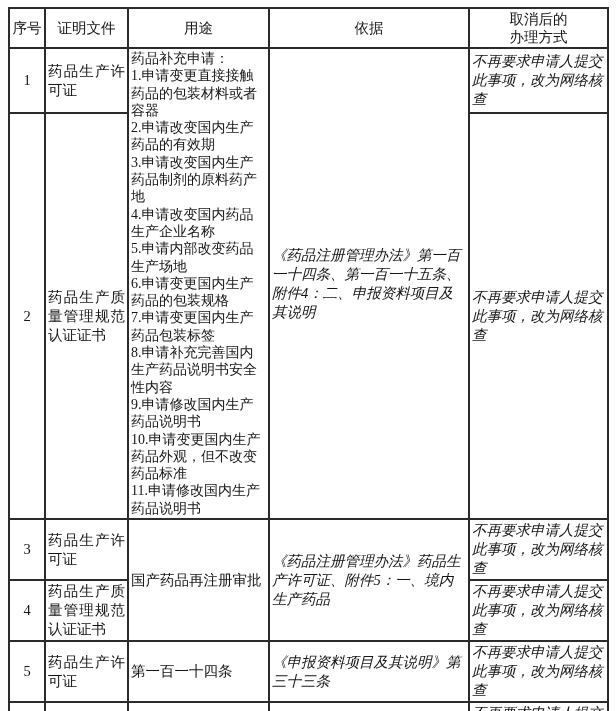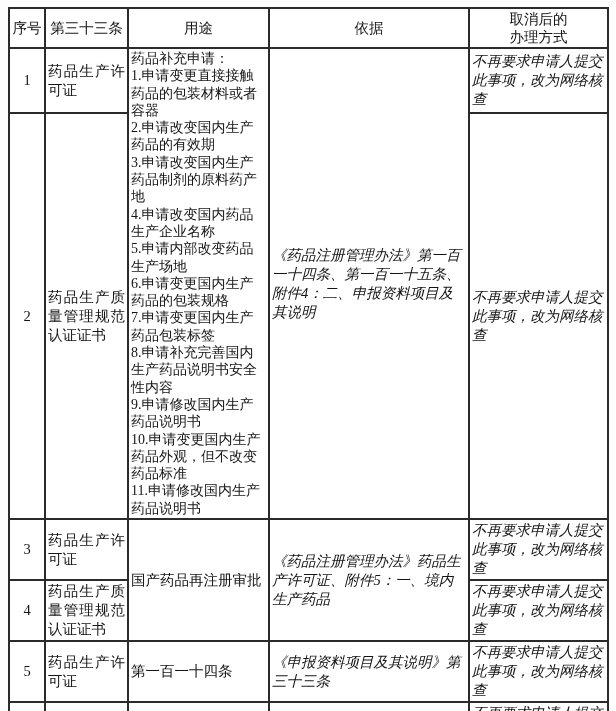--- a/index.html
+++ b/index.html
@@ -89,21 +89,21 @@
       <col style="width:36px">
       <col style="width:83px">
       <col style="width:141px">
       <col style="width:200px">
       <col style="width:139px">
     </colgroup>
 
     <tbody>
         <tr class="hrow">
       <th>序号</th>
-      <th>第三十三条</th>
+      <th>证明文件</th>
       <th>用途</th>
       <th>依据</th>
       <th>取消后的
 办理方式</th>
     </tr>
 
     <tr class="r1">
       <td class="seq-cell">1</td>
       <td class="doc-cell">药品生产许可证</td>
       <td class="purpose-top" rowspan="2">药品补充申请：

